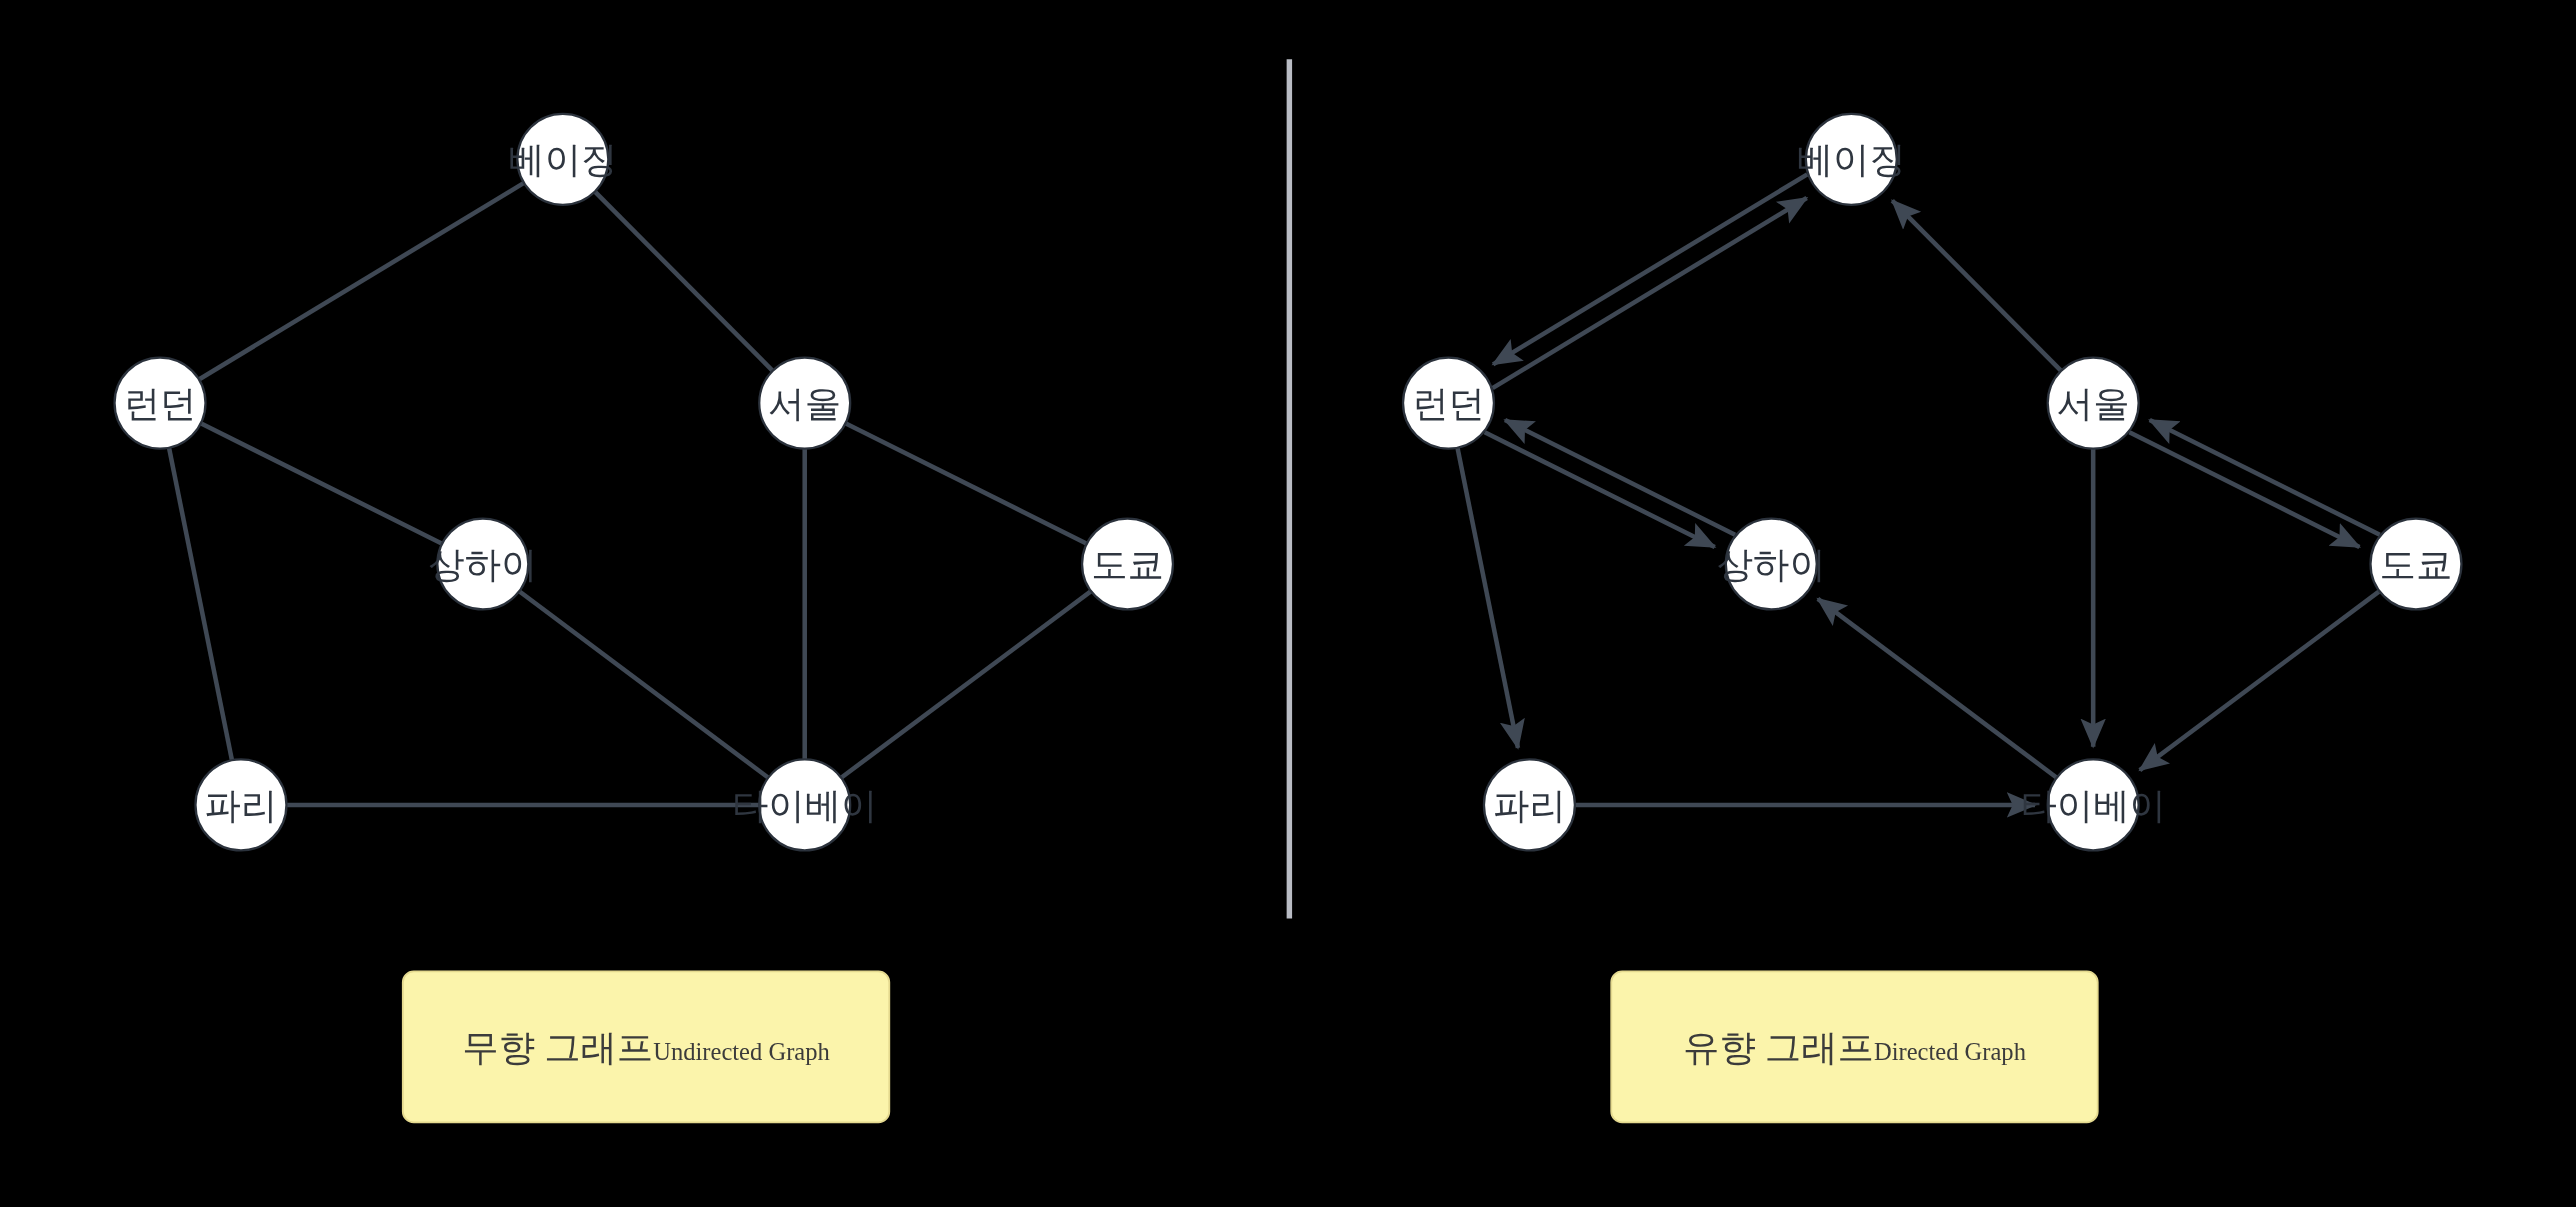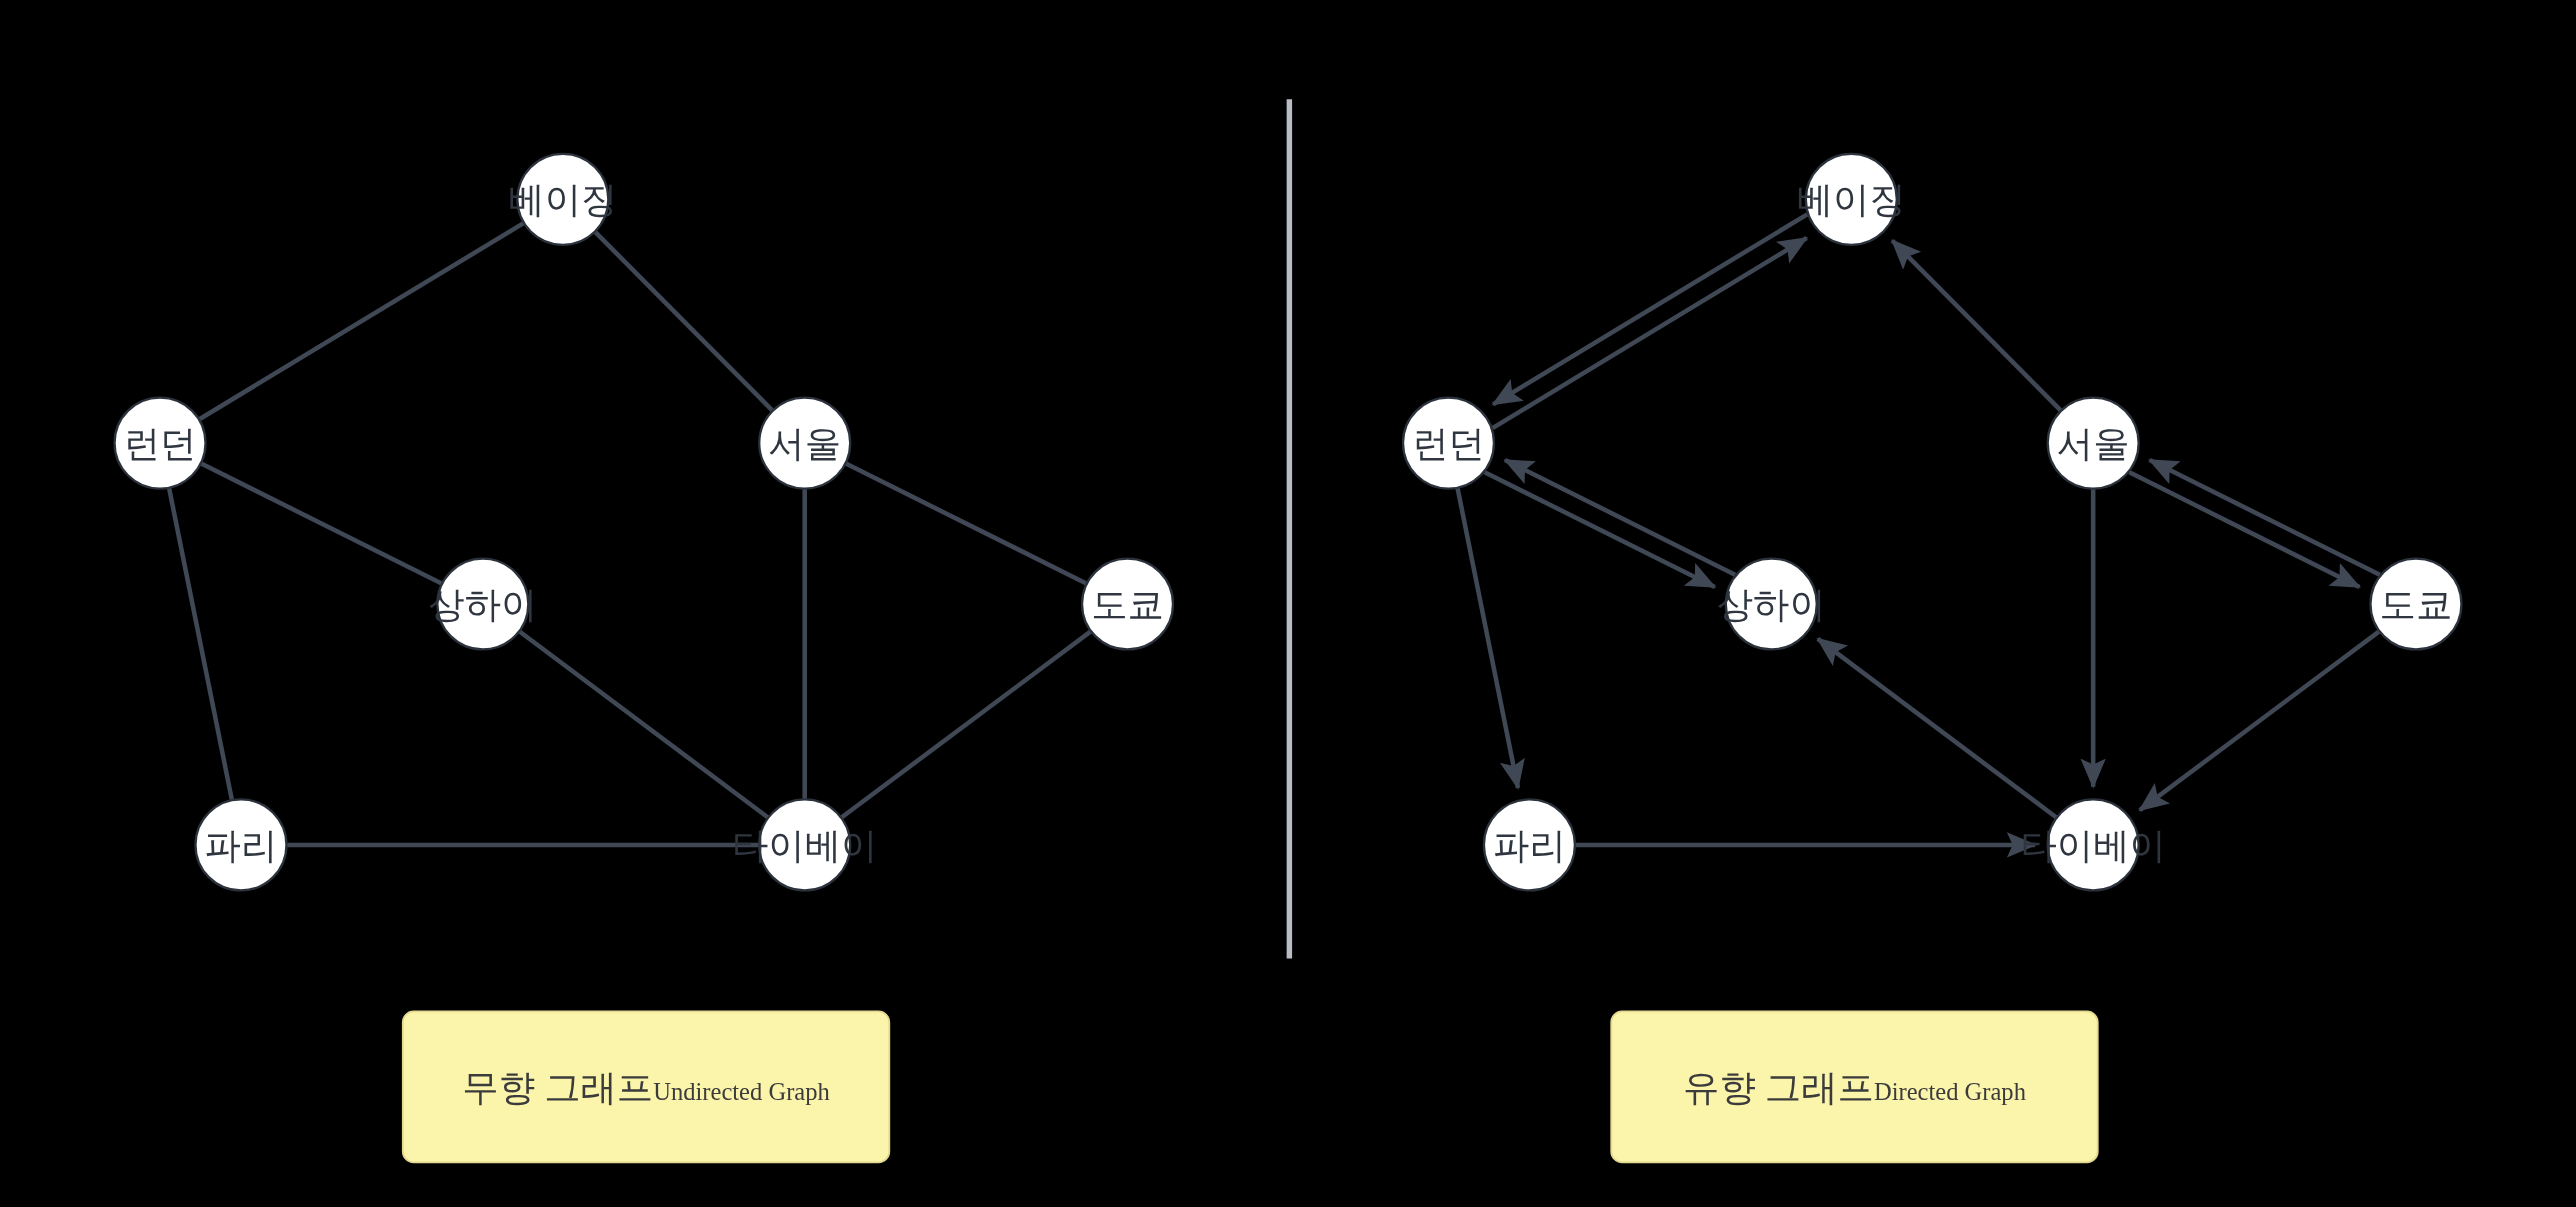--- a/index.html
+++ b/index.html
@@ -1,18 +1,18 @@
 <!DOCTYPE html>
 <html style="font-size:14.5px"><head>
 <meta charset="utf-8">
 <style>
   html,body{margin:0;padding:0;background:#000;}
   body{width:2576px;height:1208px;position:relative;overflow:hidden;
        font-family:"Liberation Serif","DejaVu Serif",serif;}
-  #stage{position:absolute;inset:0;margin-top:40px;}
+  #stage{position:absolute;inset:0;}
   svg{position:absolute;left:0;top:0;width:2576px;height:1208px;display:block;}
   .nodeCircle{fill:#ffffff;stroke:#2b323c;stroke-width:2.5;}
   .nodeLabel{fill:#2f3640;font-size:40px;text-anchor:middle;dominant-baseline:central;
              font-family:"Liberation Serif","DejaVu Serif",serif;}
   .edge{stroke:#3f4854;stroke-width:5;fill:none;stroke-linecap:butt;}
   .divider{stroke:#b9bcc4;stroke-width:6;stroke-linecap:butt;}
   .capBox{fill:#fbf4ab;stroke:#e4d98f;stroke-width:2;}
   .capKo{fill:#3b3b3b;font-size:40px;font-family:"Liberation Serif","DejaVu Serif",serif;}
   .capEn{fill:#3b3b3b;font-size:27px;font-family:"Liberation Serif","DejaVu Serif",serif;}
 </style>

